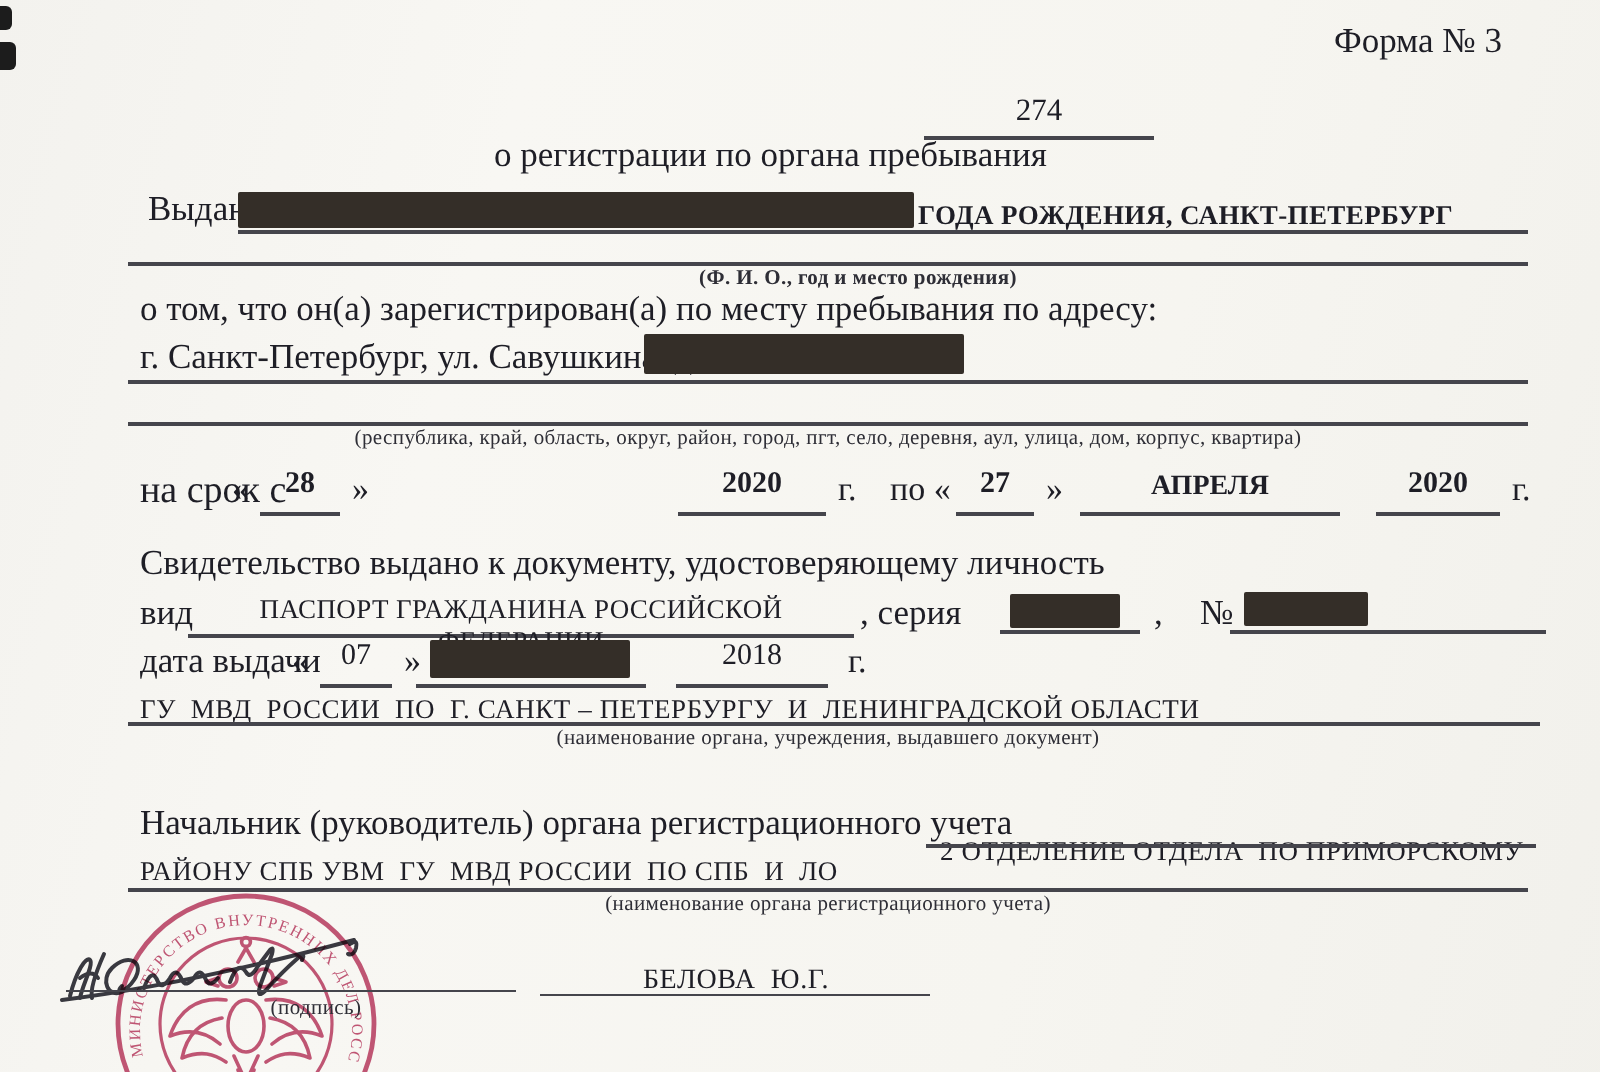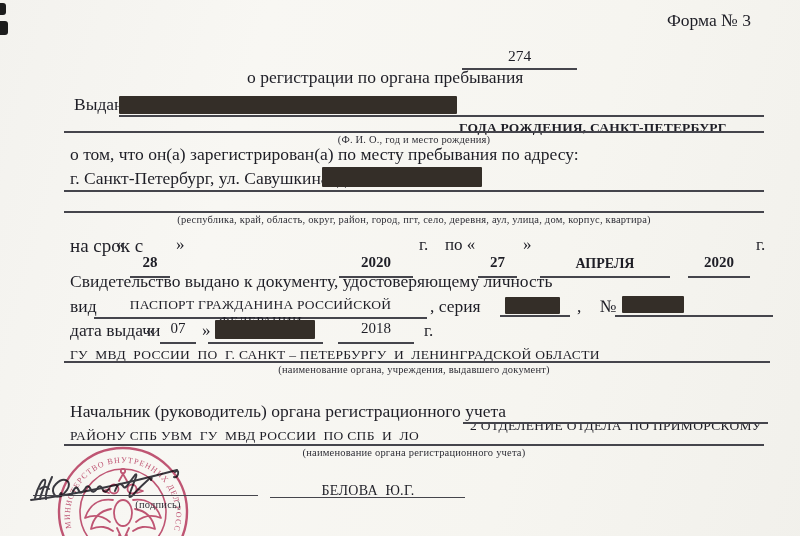--- a/index.html
+++ b/index.html
@@ -8,21 +8,21 @@
     background:linear-gradient(105deg,#f3f2ee 0%,#f8f7f3 28%,#f6f5f0 65%,#f1f0eb 100%);
     font-family:"Liberation Serif","DejaVu Serif",serif;color:#1e1e26;padding-left:29px;
   }
   .abs{position:absolute;}
   .t17{font-size:17.5px;line-height:1.1;}
   .caps{font-size:13.5px;letter-spacing:.3px;white-space:pre;}
   .cap{font-size:10.5px;color:#2e2e36;text-align:center;letter-spacing:.2px;}
   .rule{height:0;border-bottom:2px solid #45454c;}
   .thin{border-bottom-width:1.5px;}
   .cell{position:absolute;text-align:center;border-bottom:2px solid #45454c;}
-  .bold{font-weight:bold;margin-top:20px;}
+  .bold{font-weight:bold;}
   .bar{position:absolute;background:#342e28;border-radius:1px;}
   .artifact{position:absolute;left:0;background:#1c1c1c;border-radius:0 3px 3px 0;}
   .stamp{mix-blend-mode:multiply;opacity:.92;}
   .sig{mix-blend-mode:multiply;}
 </style>
 </head>
 <body>
 
 <div class="page">
 
@@ -31,21 +31,21 @@
 
   <div class="abs t17" style="left:667px;top:11px;">Форма № 3</div>
   <div class="abs" style="left:462px;top:47px;width:115px;height:21px;text-align:center;font-size:15.5px;border-bottom:2px solid #45454c;">274</div>
   <div class="abs t17" style="left:247px;top:68px;">о регистрации по органа пребывания</div>
 
   <div class="abs t17" style="left:74px;top:95px;">Выдано</div>
   <div class="bar" style="left:119px;top:96px;width:338px;height:18px;"></div>
   <div class="abs bold" style="left:459px;top:100px;font-size:13.5px;letter-spacing:.2px;">ГОДА РОЖДЕНИЯ, САНКТ-ПЕТЕРБУРГ</div>
   <div class="abs rule" style="left:119px;top:115px;width:645px;"></div>
   <div class="abs rule" style="left:64px;top:131px;width:700px;"></div>
-  <div class="abs cap" style="left:64px;top:134px;width:700px;">(Ф. И. О., год и место рождения)</div>
+  <div class="abs cap" style="left:79px;top:134px;width:700px;font-weight:bold;">(Ф. И. О., год и место рождения)</div>
 
   <div class="abs t17" style="left:70px;top:145px;">о том, что он(а) зарегистрирован(а) по месту пребывания по адресу:</div>
   <div class="abs t17" style="left:70px;top:169px;">г. Санкт-Петербург, ул. Савушкина, дом</div>
   <div class="bar" style="left:322px;top:167px;width:160px;height:20px;"></div>
   <div class="abs rule" style="left:64px;top:190px;width:700px;"></div>
   <div class="abs rule" style="left:64px;top:211px;width:700px;"></div>
   <div class="abs cap" style="left:64px;top:214px;width:700px;">(республика, край, область, округ, район, город, пгт, село, деревня, аул, улица, дом, корпус, квартира)</div>
 
   <div class="abs" style="left:70px;top:235px;font-size:19px;">на срок с</div>
   <div class="abs" style="left:116px;top:235px;font-size:17px;">«</div>

